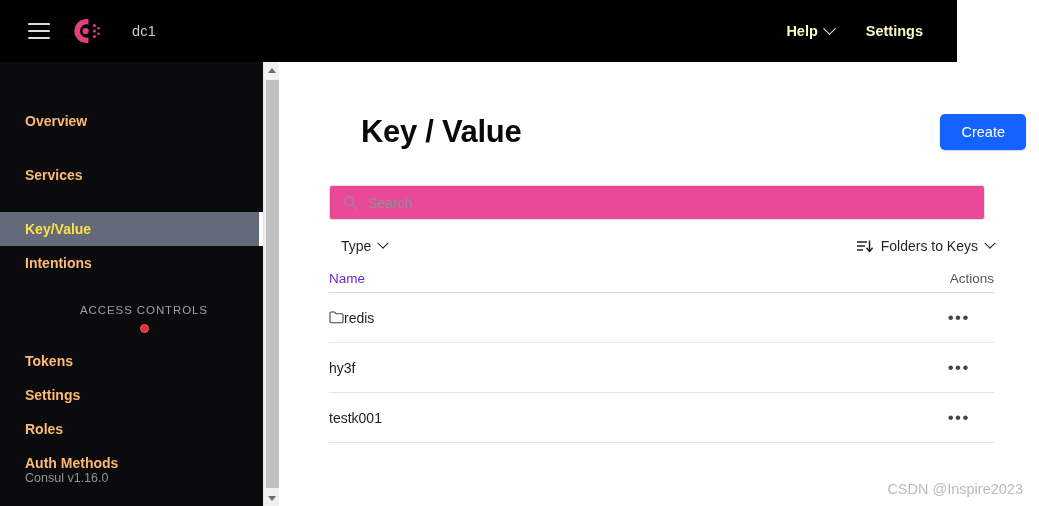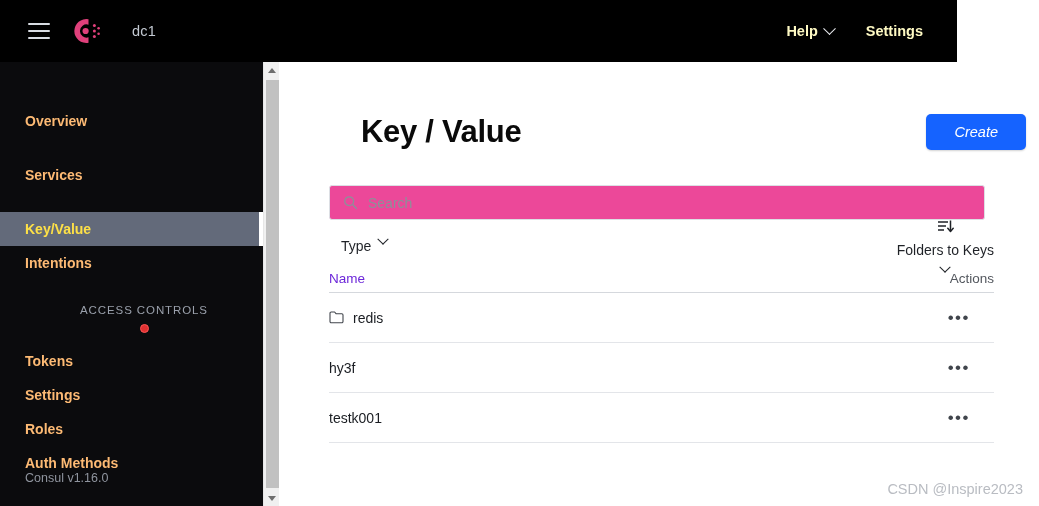--- a/index.html
+++ b/index.html
@@ -112,23 +112,22 @@
     width: 665px; display: flex; align-items: center; margin-left: 32px;
   }
   .page-title {
     font-size: 31px; font-weight: 700; color: #0a0a0a; letter-spacing: -.3px;
   }
   .btn-create {
     margin-left: auto;
     background: #1563ff; color: #ffffff;
     border: none; border-radius: 5px;
     font-size: 14.5px; font-family: "Liberation Sans", sans-serif;
-    padding: 10px 28px; cursor: pointer;
+    padding: 10px 21px; cursor: pointer;
     box-shadow: 0 1px 2px rgba(0,0,0,.18);
-    font-style: italic;
   }
 
   .search-box {
     position: absolute; left: 50px; top: 123px;
     width: 656px; height: 35px;
     border: 1px solid #dcdfe4; border-radius: 3px;
     display: flex; align-items: center; background: #ec4899;
   }
   .search-icon { margin-left: 13px; width: 15px; height: 15px; }
   .search-input {
@@ -136,27 +135,26 @@
     margin-left: 10px; font-size: 14px; color: #3b3f45;
     font-family: "Liberation Sans", sans-serif; width: 560px;
   }
   .search-input::placeholder { color: #8c9199; }
 
   .filter-row {
     position: absolute; left: 50px; top: 167px;
     width: 665px; height: 34px; display: flex; align-items: center;
   }
   .filter-left {
-    display: flex; gap: 8px;
+    display: flex; align-items: center; gap: 8px;
     margin-left: 12px; cursor: pointer;
   }
   .filter-right {
     margin-left: auto; display: flex; align-items: center; gap: 8px;
     cursor: pointer;
-    flex-direction: column;
   }
   .filter-label { font-size: 14px; color: #1f2227; }
   .chev-dark {
     display: inline-block; width: 8px; height: 8px;
     border-right: 1.6px solid #1f2227; border-bottom: 1.6px solid #1f2227;
     transform: rotate(45deg) translate(-2px,-2px);
   }
 
   .table {
     position: absolute; left: 50px; top: 203px; width: 665px;
@@ -166,21 +164,21 @@
     height: 28px; border-bottom: 1px solid #d5d8dd;
     padding-bottom: 6px;
   }
   .th-name { font-size: 13.5px; color: #6d28d9; }
   .th-actions { margin-left: auto; font-size: 13.5px; color: #53575e; }
   .trow {
     display: flex; align-items: center;
     height: 50px; border-bottom: 1px solid #e3e5e9;
   }
   .cell-name {
-    display: flex; align-items: center; gap: 9px;
+    display: flex; align-items: center; 
     font-size: 14px; color: #1a1d22;
   }
   .cell-actions {
     margin-left: auto; margin-right: 24px;
     color: #40454c; font-size: 17px; letter-spacing: 1.5px;
     line-height: 8px; cursor: pointer; user-select: none;
   }
 
   .watermark {
     position: absolute; right: 16px; bottom: 9px;

